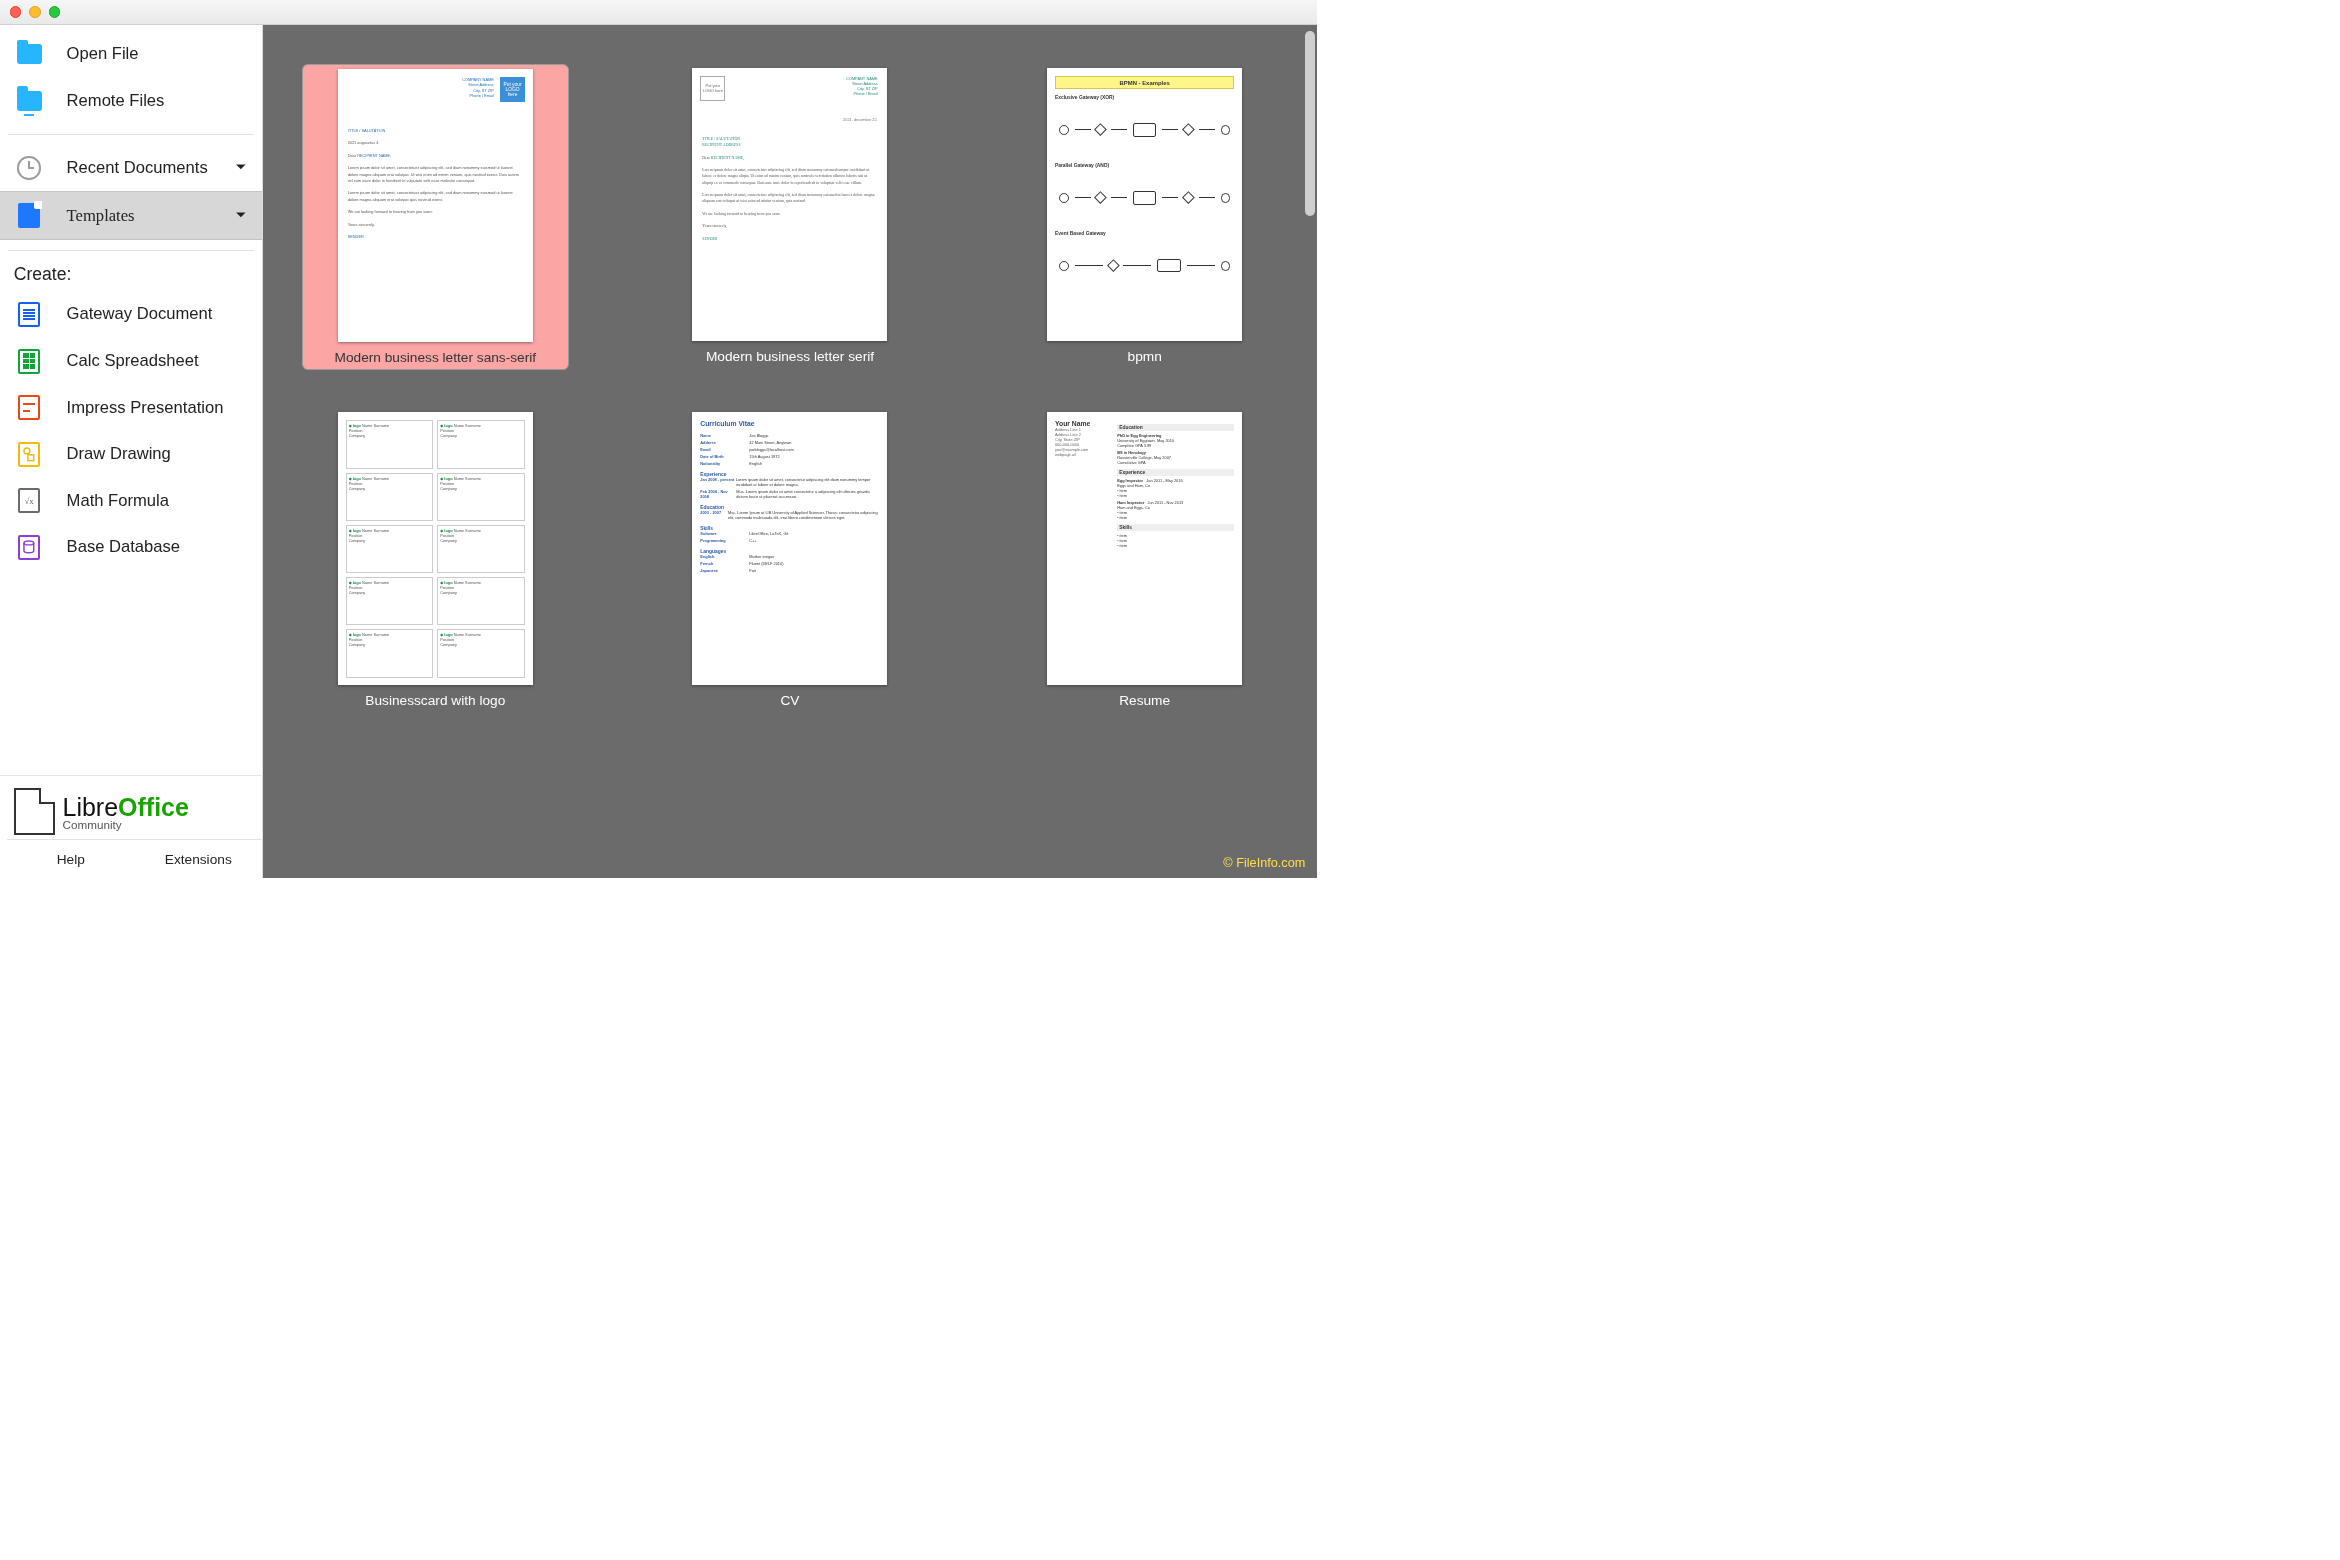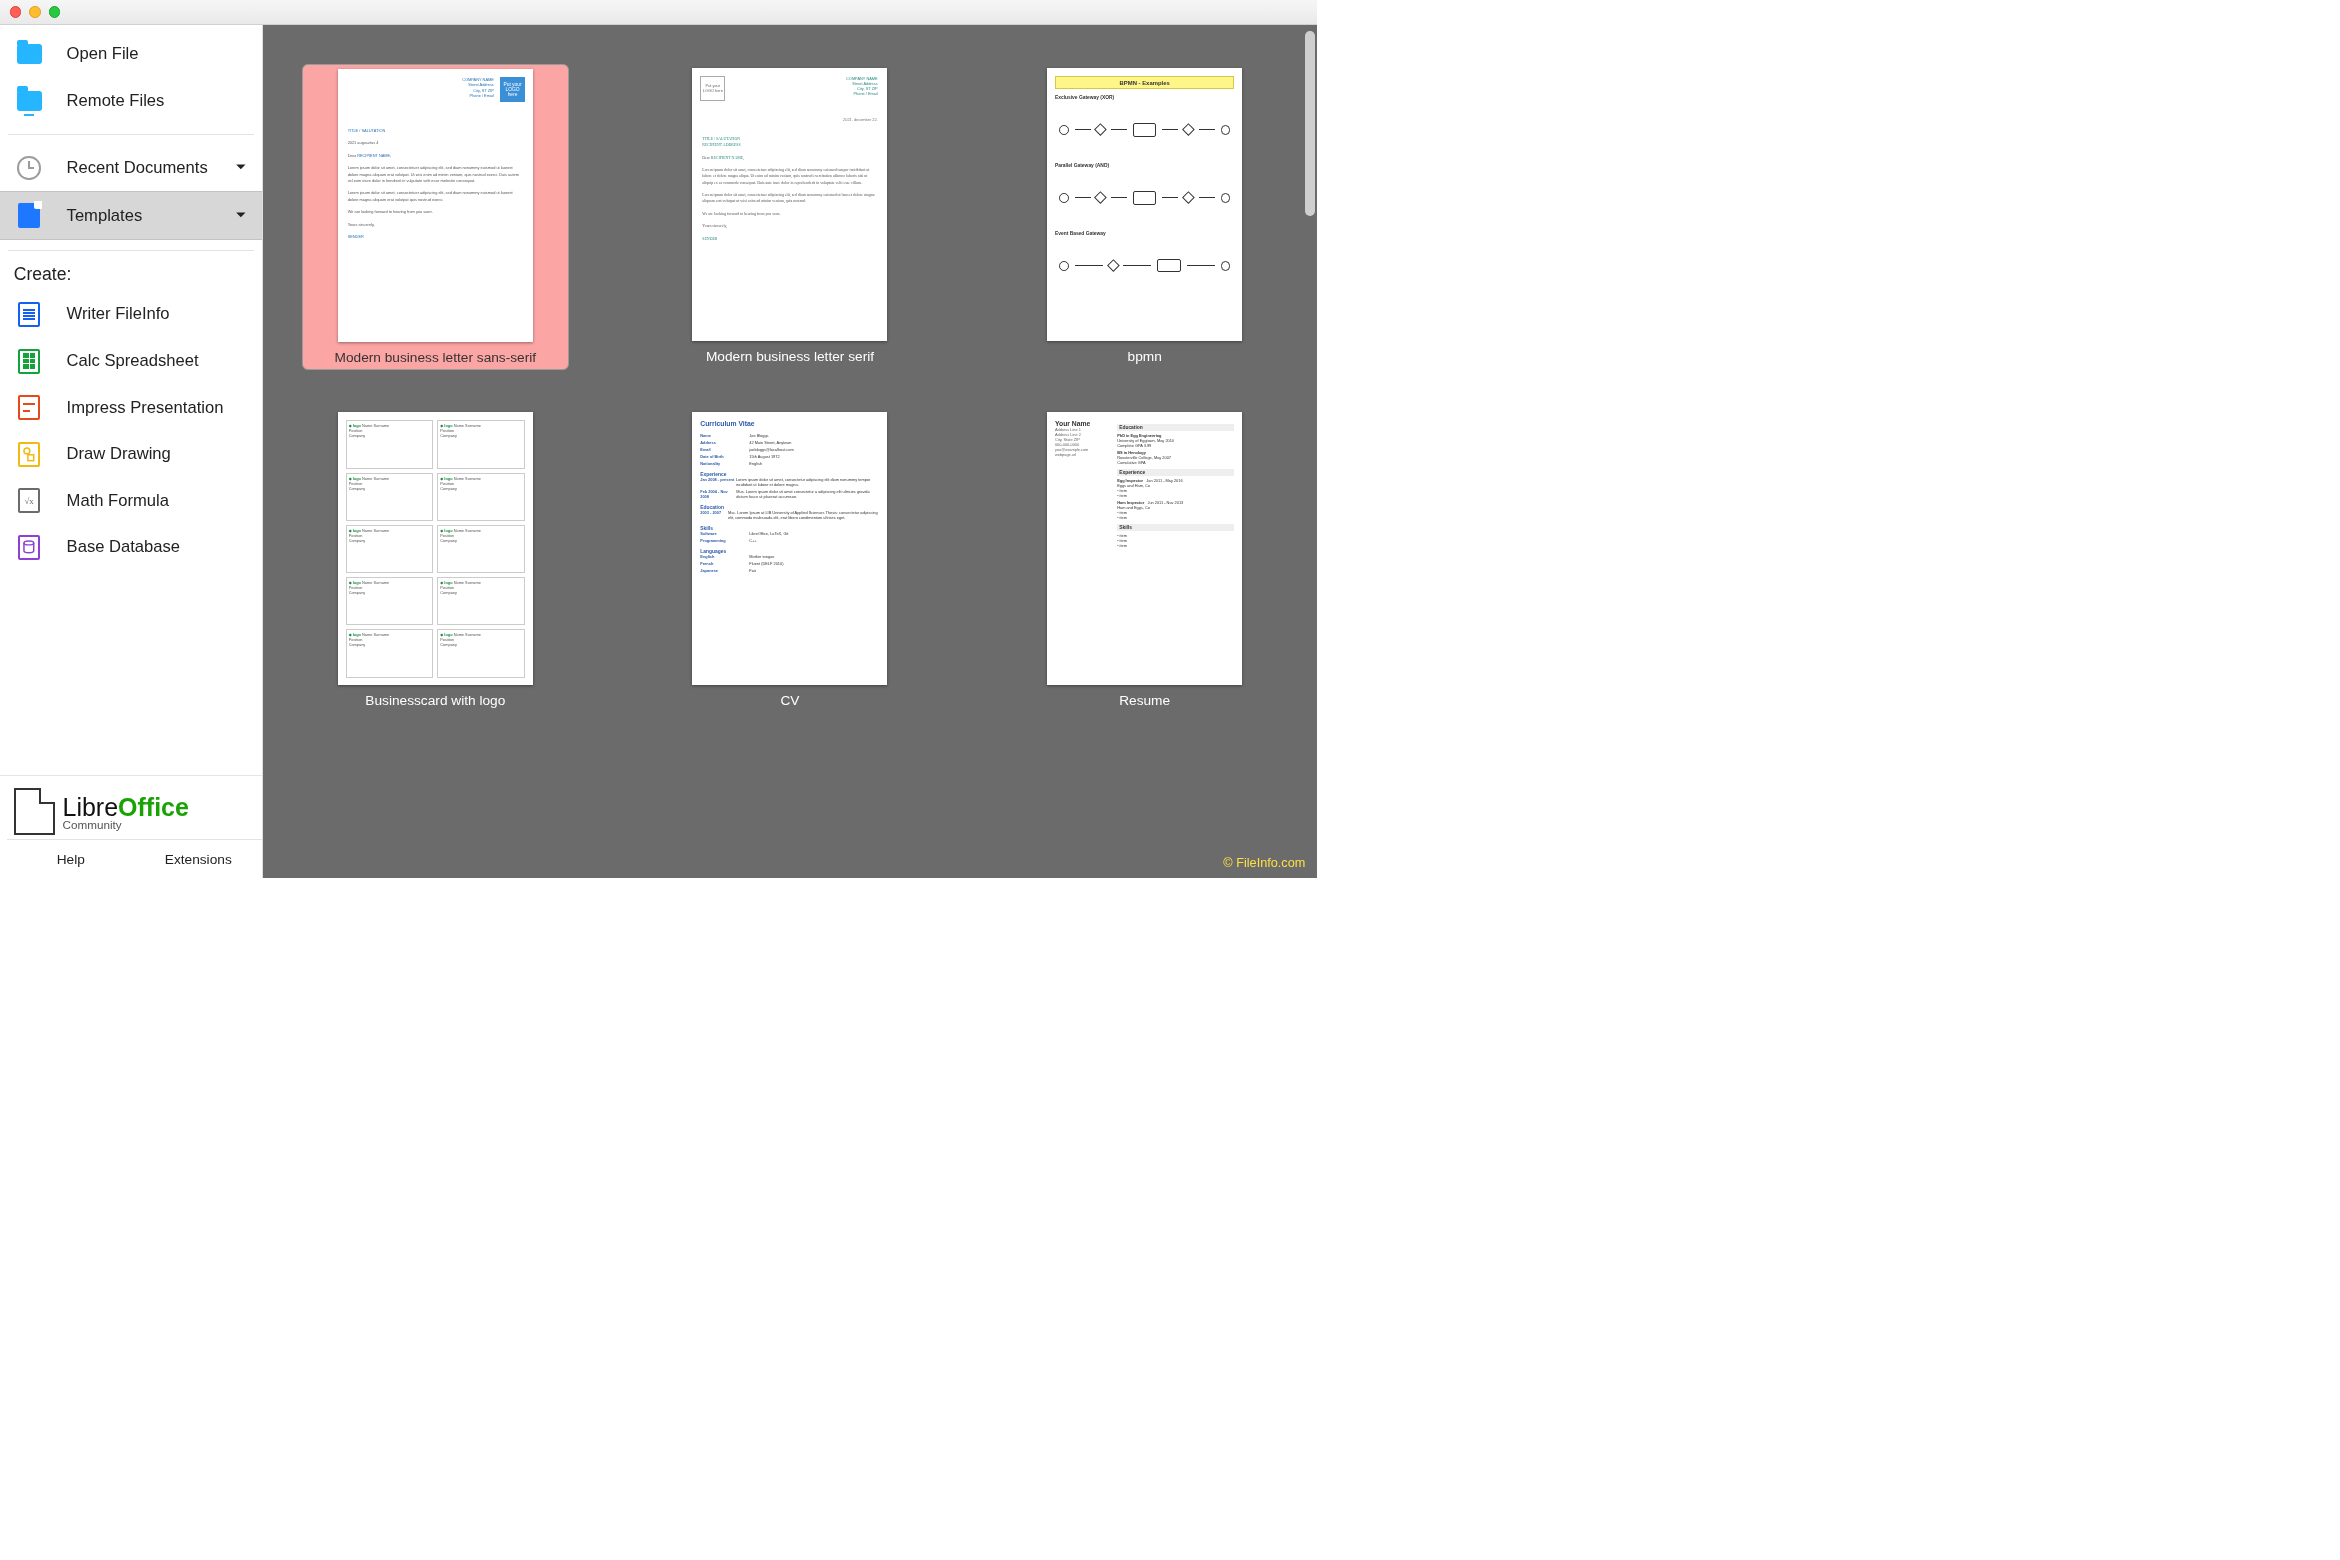--- a/index.html
+++ b/index.html
@@ -32,21 +32,21 @@
   display:flex;
   flex-direction:column;
 }
 .side-section { padding: 5.9px 0; }
 .side-item {
   display:flex; align-items:center; gap:24px;
   padding: 9.8px 15.6px;
   font-size:16.6px; color:#222;
   cursor:pointer;
 }
-.side-item.active { background:#d7d7d7; border-top:1px solid #c3c3c3; border-bottom:1px solid #c3c3c3;}
+.side-item.active { background:#d7d7d7; border-top:1px solid #c3c3c3; border-bottom:1px solid #c3c3c3;font-family:Liberation Serif, serif;}
 .side-item .chev { margin-left:auto; }
 .divider { height:1px; background:#e2e2e2; margin:3.9px 7.8px;}
 .create-label { padding: 9.8px 13.7px 5.9px; font-size:17.6px; color:#222;}
 .icon-box { width:27px; height:27px; display:flex; align-items:center; justify-content:center; flex-shrink:0;}
 .folder-icon {
   width:25px; height:19.5px; background:#26b5ff; border-radius:2.9px; position:relative;
 }
 .folder-icon::before {
   content:""; position:absolute; top:-4.9px; left:0; width:11.7px; height:5.9px;
   background:#26b5ff; border-radius:2px 2px 0 0;
@@ -191,21 +191,21 @@
       <div class="icon-box">
           <div class="doc-icon writer">
             <div class="bars">
               <span></span>
               <span></span>
               <span></span>
               <span></span>
             </div>
           </div>
         </div>
-      <span>Writer FileInfo</span>
+      <span>Gateway Document</span>
     </div>
     <div class="side-item">
       <div class="icon-box">
           <div class="doc-icon calc">
             <div class="grid">
               <span></span>
               <span></span>
               <span></span>
               <span></span>
               <span></span>

